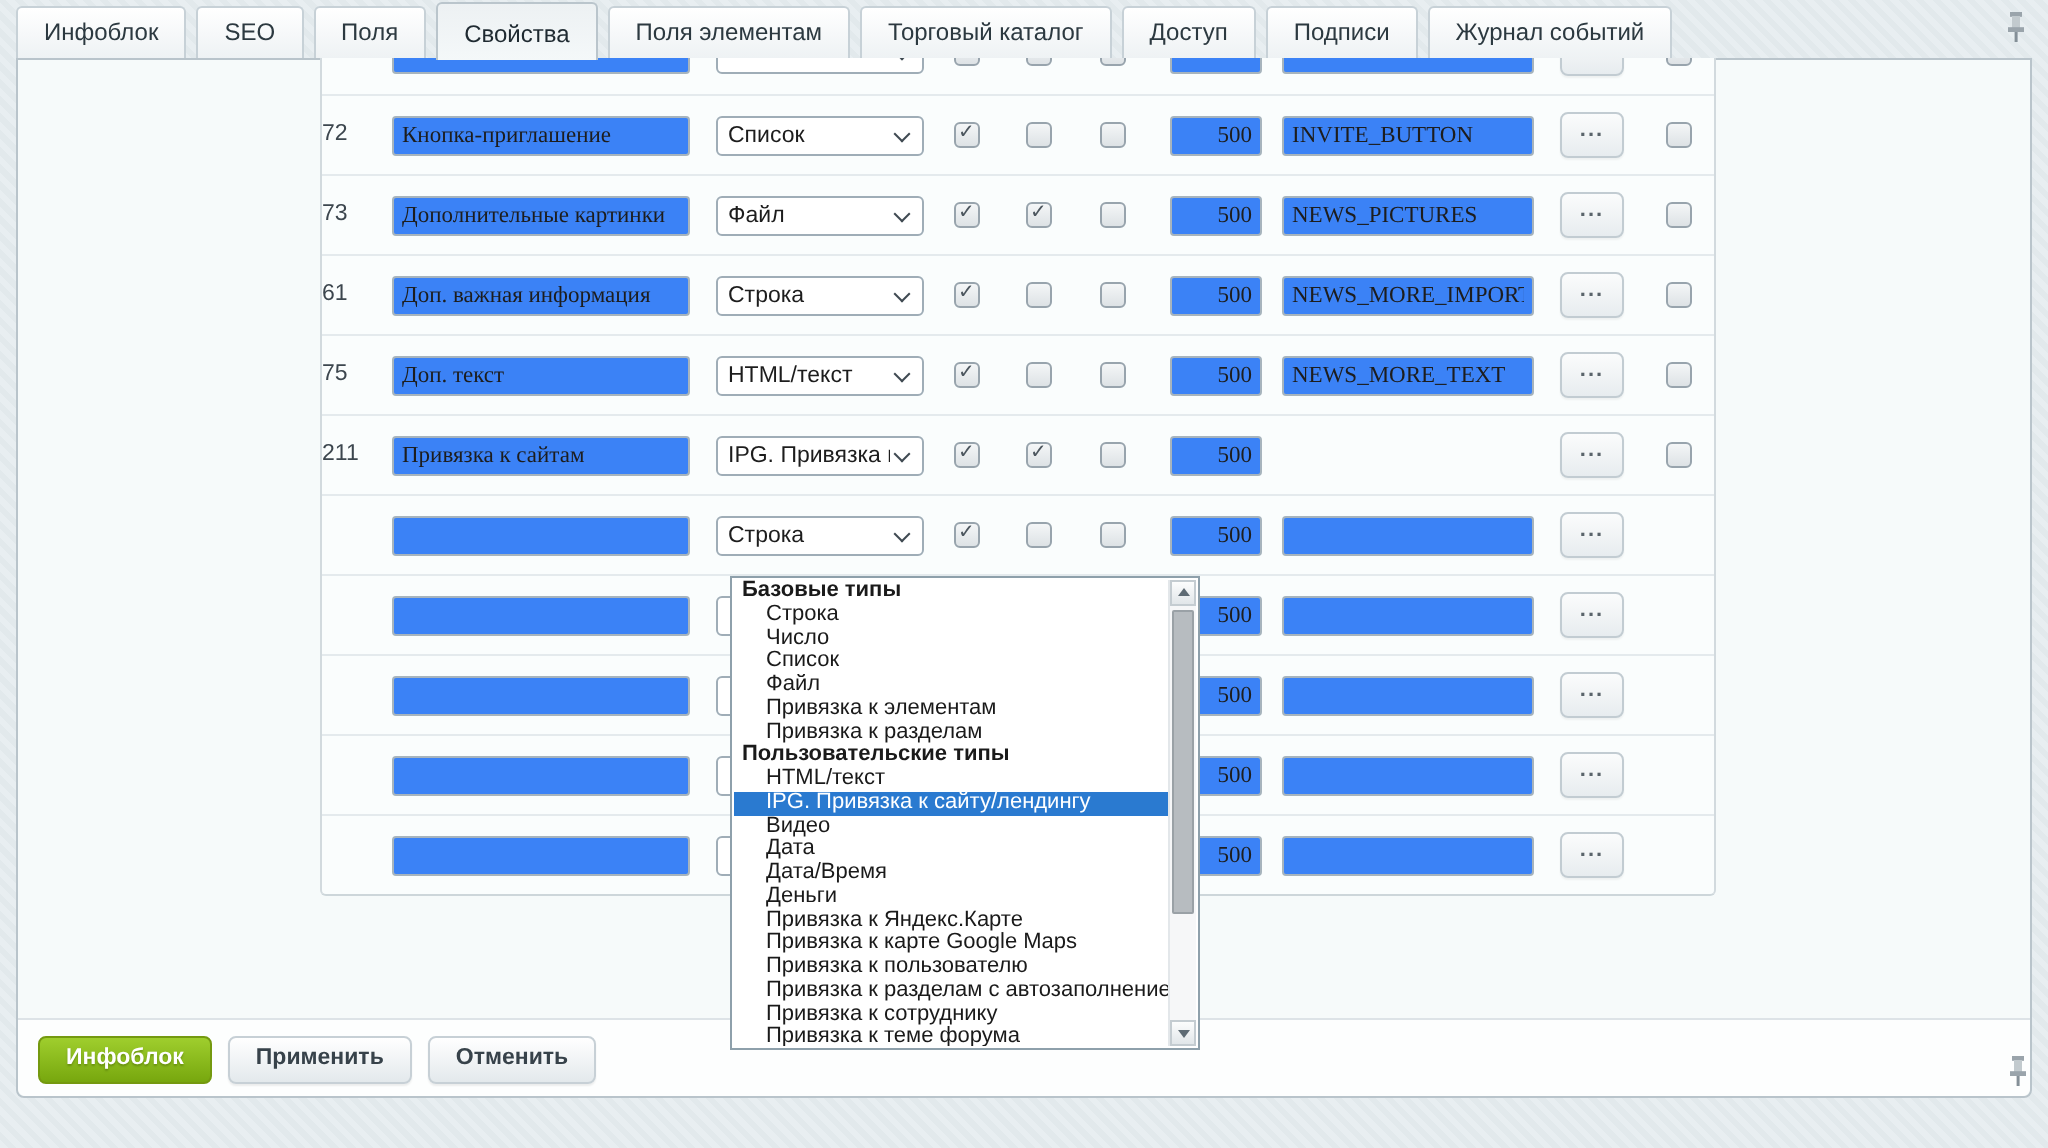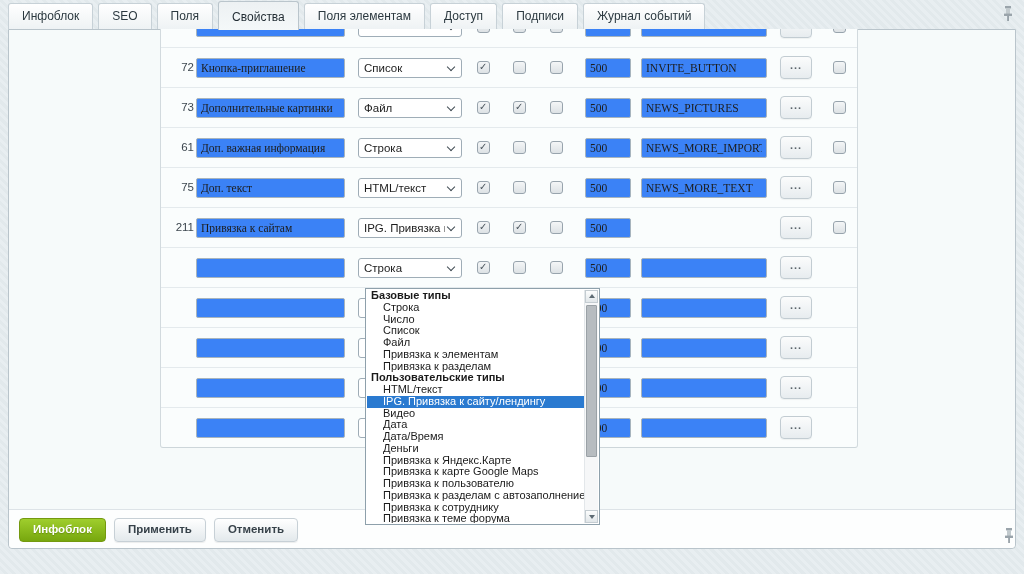--- a/index.html
+++ b/index.html
@@ -30,26 +30,26 @@
     box-shadow:0 1px 1px rgba(0,0,0,.07);}
   
   .ptable{position:absolute;left:160px;top:29px;width:698px;box-sizing:border-box;z-index:2;
     background:#fafdfd;border-left:1px solid #d2dade;border-right:1px solid #d2dade;
     border-bottom:1px solid #cdd6da;border-radius:0 0 3px 3px;}
   .row{position:relative;height:39px;border-bottom:1px solid #e4eaed;overflow:hidden;}
   .row:last-child{border-bottom:none;}
   .row.clipped{height:18px;}
   .row-inner{position:absolute;left:0;top:0;width:100%;height:40px;}
   .row.clipped .row-inner{top:-22px;}
-  .row-id{position:absolute;left:0;top:13px;width:33px;text-align:right;font-size:11.5px;color:#3c464e;}
+  .row-id{position:absolute;left:0;top:13px;width:33px;text-align:left;font-size:11.5px;color:#3c464e;}
   .tx{position:absolute;top:10px;height:20px;box-sizing:border-box;border:1px solid #a7b4bd;border-radius:2px;
     background:#3b82f6;font-family:Liberation Serif, serif;font-size:11.5px;color:#1d1d1d;
     padding:0 4px;outline:none;}
   .tx-name{left:35px;width:149px;}
-  .tx-sort{left:424px;width:46px;}
+  .tx-sort{left:424px;width:46px;text-align:right;}
   .tx-code{left:480px;width:126px;}
   .sel{position:absolute;left:197px;top:10px;width:104px;height:20px;box-sizing:border-box;
     border:1px solid #9fadb7;border-radius:3px;background:#fff;cursor:pointer;}
   .sel-label{position:absolute;left:5px;top:3px;right:16px;font-size:11.5px;color:#1d1d1d;
     white-space:nowrap;overflow:hidden;}
   .chev{position:absolute;right:7px;top:5px;width:5px;height:5px;
     border-right:1.6px solid #3f4a52;border-bottom:1.6px solid #3f4a52;transform:rotate(45deg);}
   .cb{position:absolute;top:13px;width:13px;height:13px;box-sizing:border-box;border:1px solid #98a4ad;
     border-radius:3px;background:linear-gradient(#f4f6f7,#dde2e5);cursor:pointer;}
   .cb.checked::after{content:"\2713";position:absolute;left:1px;top:-1px;font-size:10px;font-weight:bold;color:#4c565e;}
@@ -85,20 +85,21 @@
 
 <div class="stage">
 
   <div class="tabbar">
     <div class="tabs">
         <div class="tab">Инфоблок</div>
         <div class="tab">SEO</div>
         <div class="tab">Поля</div>
         <div class="tab active">Свойства</div>
         <div class="tab">Поля элементам</div>
+        <div class="tab">Торговый каталог</div>
         <div class="tab">Доступ</div>
         <div class="tab">Подписи</div>
         <div class="tab">Журнал событий</div>
       </div>
   </div>
 
   <div class="pin pin-top">
     <svg width="12" height="17" viewBox="0 0 12 17">
       <rect x="3" y="1" width="6" height="2.4" fill="#9aa4ab"></rect>
       <rect x="4" y="3" width="4" height="6" fill="#c2cace"></rect>

